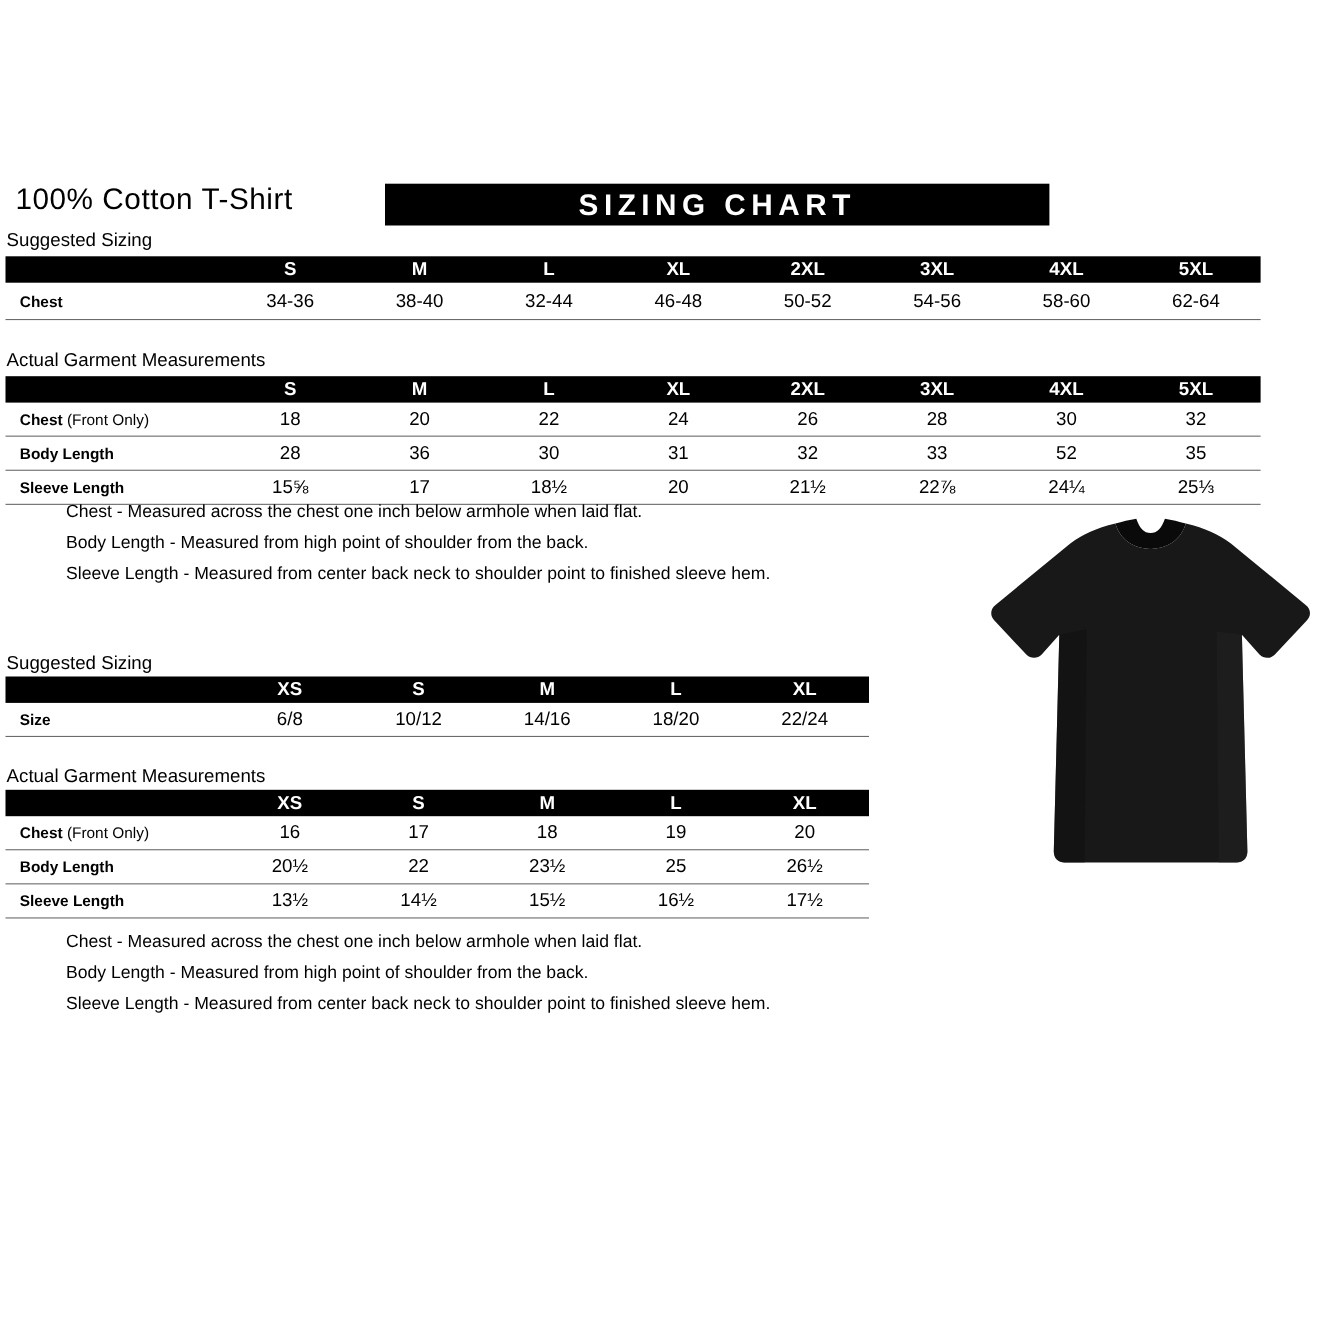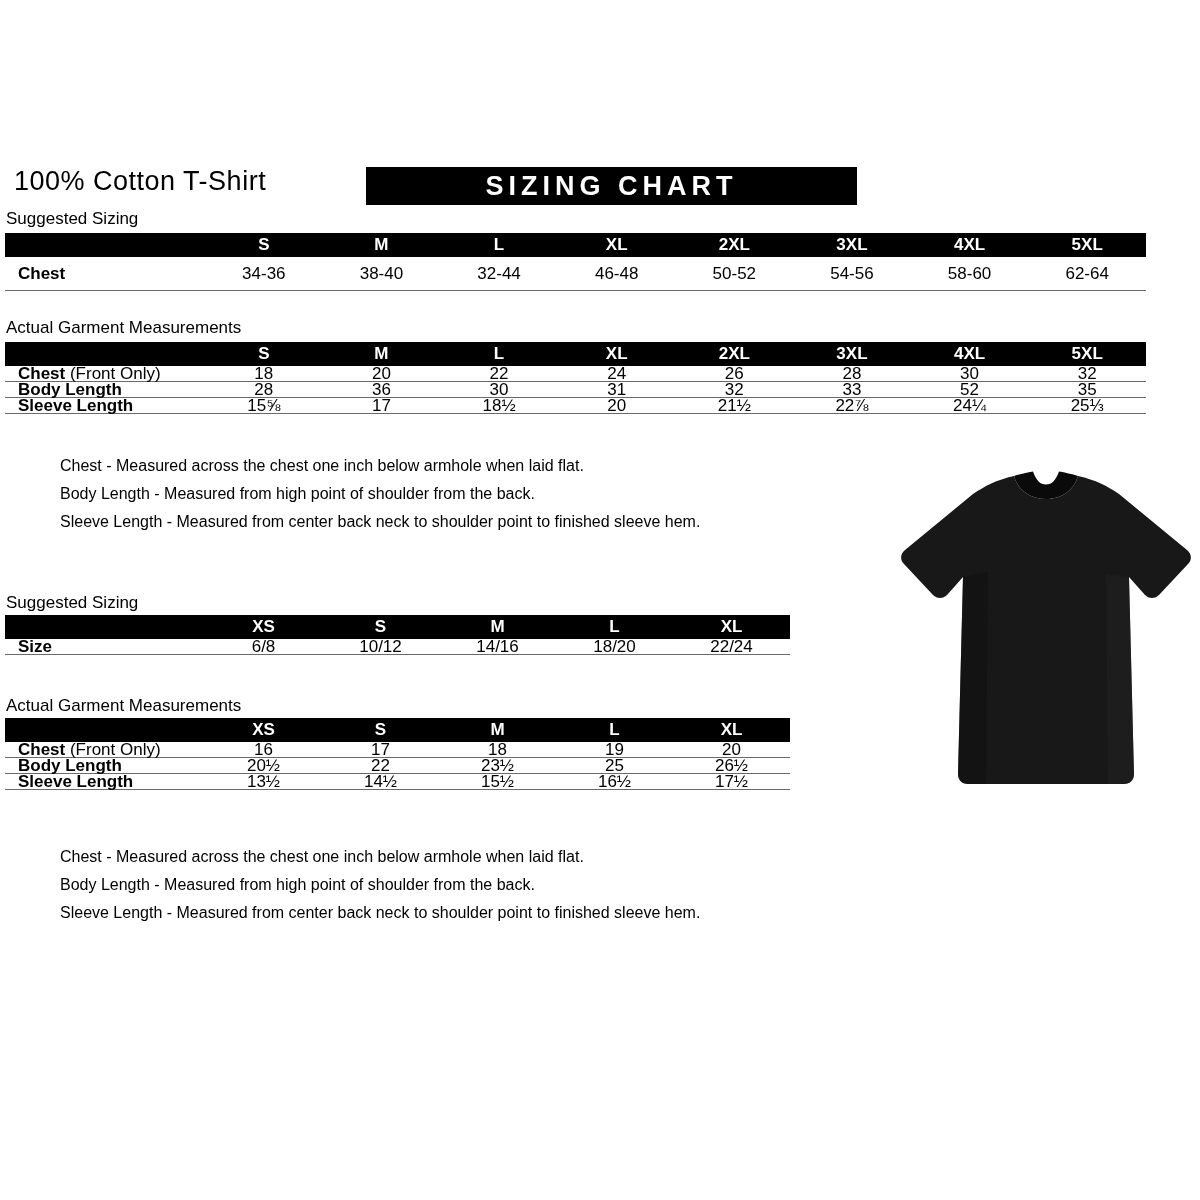--- a/index.html
+++ b/index.html
@@ -10,39 +10,39 @@
 
   .page-title { font-size:27px; font-weight:400; letter-spacing:0.5px; }
   .banner { background:#000; color:#fff; font-weight:bold; font-size:27px;
             letter-spacing:5px; text-align:center; line-height:38px; }
   .section-label { font-size:17px; font-weight:400; }
   .youth-title { font-size:26px; font-weight:bold; letter-spacing:0.3px; }
 
   .sz-table { position:absolute; }
   .sz-header { display:flex; background:#000; color:#fff; align-items:center; height:24px; }
   .sz-header .label-cell { font-weight:bold; }
-  .sz-row { display:flex; align-items:center; height:16px; border-bottom:1px solid #6a6a6a; }
+  .sz-row { display:flex; align-items:center; height:31px; border-bottom:1px solid #6a6a6a; }
   .sz-row.tall { height:34px; }
-  .label-cell { width:200px; padding-left:13px; font-weight:bold; font-size:17px; white-space:nowrap; }
+  .label-cell { width:200px; padding-left:13px; font-weight:bold; font-size:14px; white-space:nowrap; }
   .label-suffix { font-weight:400; }
   .data-cell { flex:1; text-align:center; font-size:17px; }
   .sz-header .data-cell { font-weight:bold; font-size:17px; }
 
   .notes { position:absolute; font-size:16px;margin-left:46px; }
   .notes .note-line { height:28px; line-height:28px; white-space:nowrap; }
 
   .tshirt { position:absolute; }
 </style>
 </head>
 <body>
 
 <div class="page">
 
   <h1 class="abs page-title" style="left:14px; top:148px;margin-top:18px;">100% Cotton T-Shirt</h1>
-  <div class="abs banner" style="left:366px; top:167px; width:491px; height:38px;">SIZING CHART</div>
+  <div class="abs banner" style="left:350px; top:167px; width:604px; height:38px;">SIZING CHART</div>
 
   <div class="abs section-label" style="left:6px; top:209px;">Suggested Sizing</div>
 
   <div class="sz-table" style="left:5px; top:233px; width:1141px;">
     <div class="sz-header">
       <div class="label-cell"></div>
       <div class="data-cell">S</div>
       <div class="data-cell">M</div>
       <div class="data-cell">L</div>
       <div class="data-cell">XL</div>

